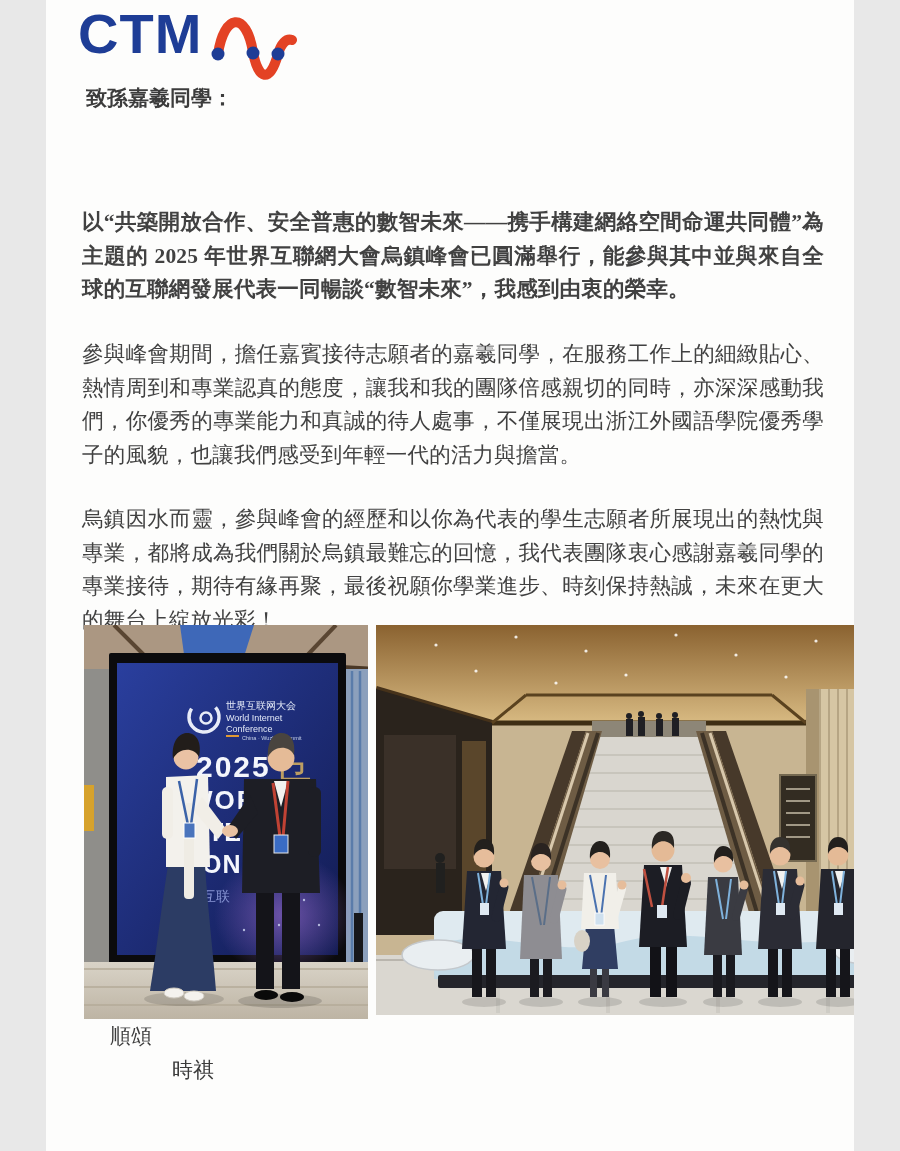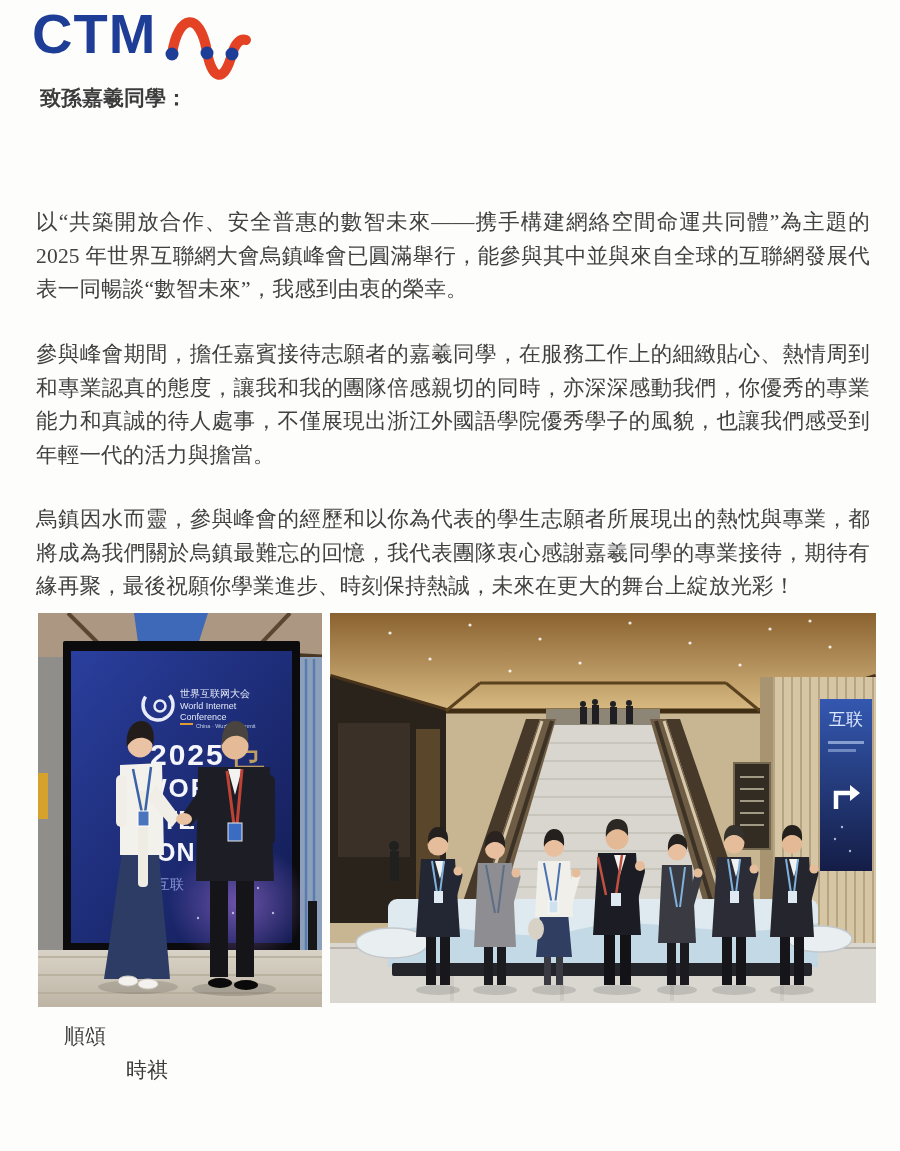--- a/index.html
+++ b/index.html
@@ -1,17 +1,17 @@
 <!DOCTYPE html>
 <html><head>
 <meta charset="utf-8">
 <style>
   html,body{margin:0;padding:0;background:#e8e8e8;}
   .page{
-    position:relative; width:900px; height:1151px; margin:0 auto;
+    position:relative; width:808px; height:1151px; margin:0 auto;
     background:#fdfdfc; overflow:hidden;
     font-family:"Liberation Serif","DejaVu Serif",serif;
     color:#414141;
   }
   
   .logo{position:absolute; top:4px; left:32px; display:flex; align-items:flex-start;}
   .logo-text{
     font-family:"Liberation Sans","DejaVu Sans",sans-serif;
     font-weight:bold; font-size:56px; line-height:60px;
     color:#1e3d96; letter-spacing:1px;
@@ -21,26 +21,26 @@
   .salutation{position:absolute; top:84px; left:40px; font-size:21px; color:#3c3c3c;font-weight:bold;}
   .subject{
     position:absolute; top:148px; left:0; right:0; text-align:center;
     font-weight:bold; font-size:21.5px; color:#2e2e2e; letter-spacing:.5px;
   }
   .para{
     position:absolute; left:36px; right:30px;
     font-size:21.5px; line-height:33.5px; text-align:justify;
     color:#414141; letter-spacing:.2px;
   }
-  .para-1{top:206px;}
+  .para-1{top:206px;font-weight:bold;}
   .para-2{top:338px;}
   .para-3{top:503px;}
   
   .photos{position:absolute; top:613px; left:38px; display:flex; gap:8px; align-items:flex-start;}
-  .photo{display:block; background:#22c55e;}
+  .photo{display:block; background:#22c55e;margin-top:12px;}
   .photo-left{width:284px; height:394px;}
   .photo-right{width:546px; height:390px;}
   .photo svg{display:block; width:100%; height:100%;}
   
   .closing-1{position:absolute; top:1022px; left:64px; font-size:21px; color:#3c3c3c;}
   .closing-2{position:absolute; top:1056px; left:92px; font-size:21px; color:#3c3c3c;margin-left:34px;}
   .signature{position:absolute; top:1112px; right:58px; font-size:21.5px; color:#3c3c3c;}
   .svg-sans{font-family:"Liberation Sans","DejaVu Sans",sans-serif;}
 </style>
 </head>

